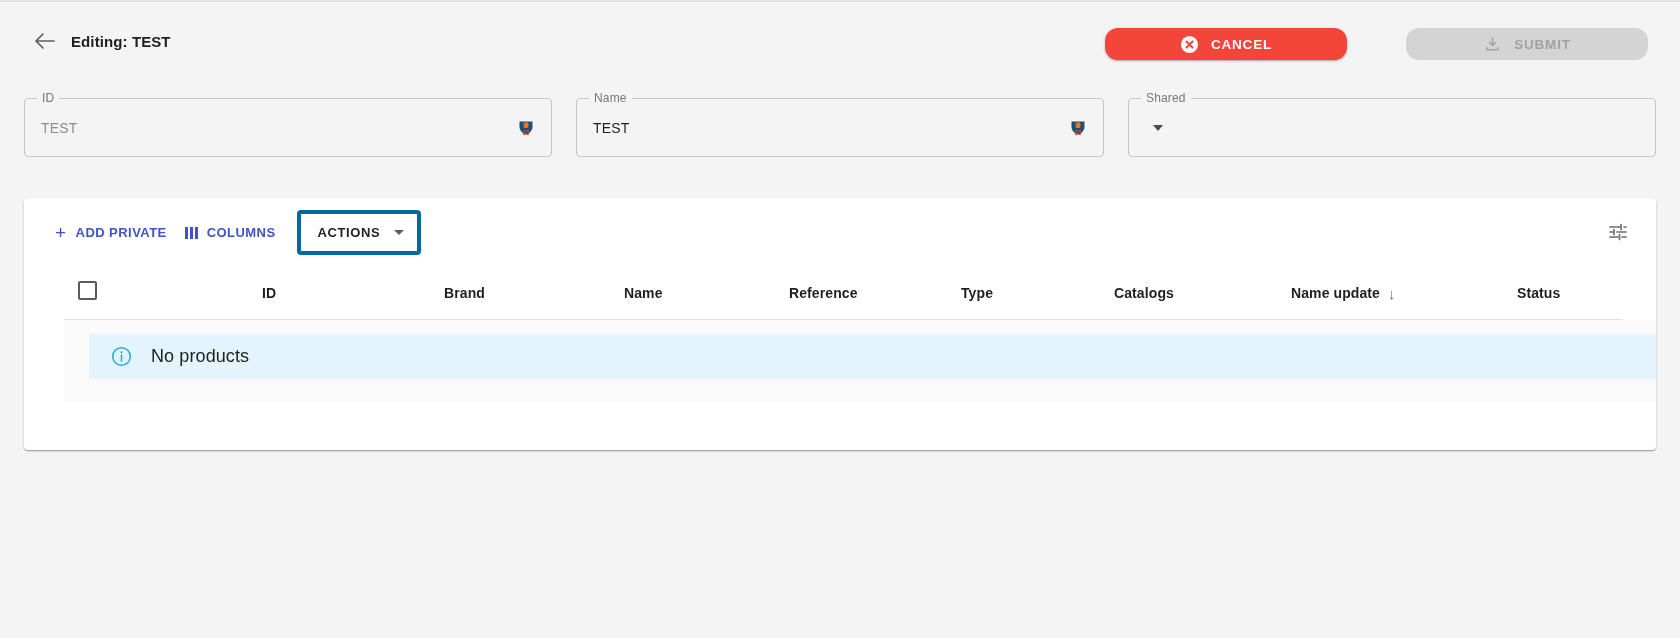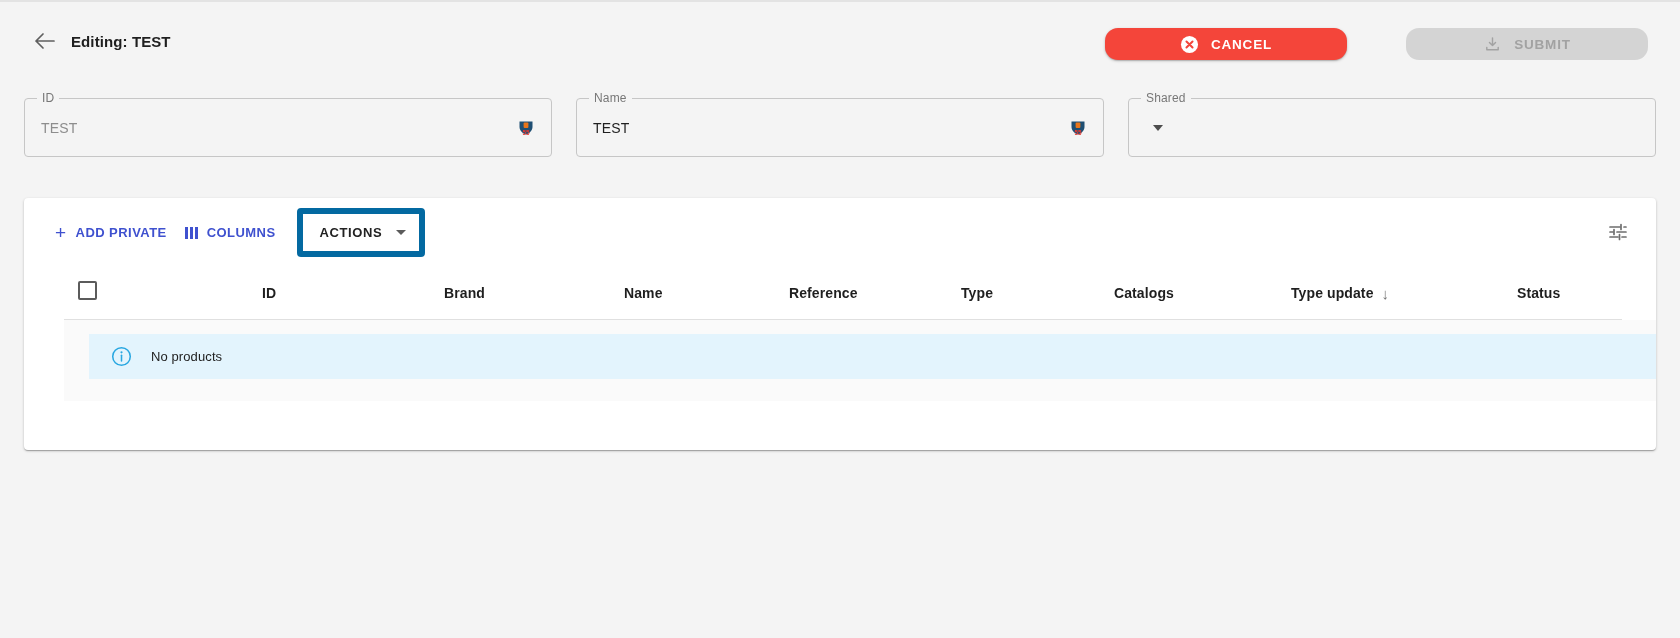--- a/index.html
+++ b/index.html
@@ -212,21 +212,21 @@
   }
   .columns-icon i {
     display: block;
     width: 3px;
     height: 12px;
     background: #3f51cf;
   }
   .actions-btn {
     margin-left: 12px;
     height: 37px;
-    border: 6px solid #0369a1;
+    border: 4px solid #0369a1;
     border-radius: 4px;
     background: #ffffff;
     display: flex;
     align-items: center;
     gap: 14px;
     padding: 0 13px 0 17px;
     font-size: 13px;
     font-weight: bold;
     letter-spacing: 0.6px;
     color: #222222;
@@ -316,21 +316,21 @@
     padding-left: 22px;
     box-sizing: border-box;
   }
   .info-icon {
     width: 21px;
     height: 21px;
     flex: none;
     color: #29a7e1;
   }
   .empty-text {
-    font-size: 13px;
+    font-size: 18px;
     color: #222222;
     letter-spacing: 0.1px;
   }
 </style>
 </head>
 <body>
 
 <div class="page-header">
 
   <div class="header-left">
@@ -432,21 +432,21 @@
 
   <div class="table-head">
     <span class="head-checkbox"></span>
     <span class="th" style="left:238px;">ID</span>
     <span class="th" style="left:420px;">Brand</span>
     <span class="th" style="left:600px;">Name</span>
     <span class="th" style="left:765px;">Reference</span>
     <span class="th" style="left:937px;">Type</span>
     <span class="th" style="left:1090px;">Catalogs</span>
     <span class="th" style="left:1267px;">
-      <span>Type update</span>
+      <span>Name update</span>
       <span class="sort-arrow">↓</span>
     </span>
     <span class="th" style="left:1493px;">Status</span>
   </div>
 
   <div class="head-divider"></div>
 
   <div class="table-body">
     <div class="empty-alert">
       <span class="info-icon">

